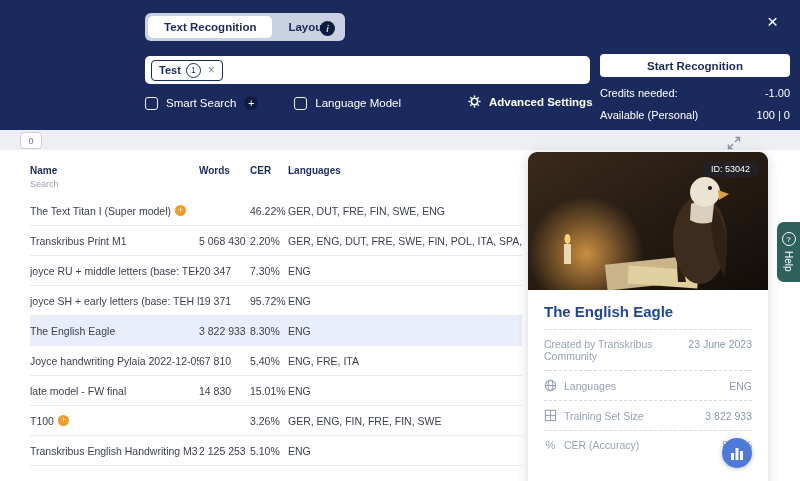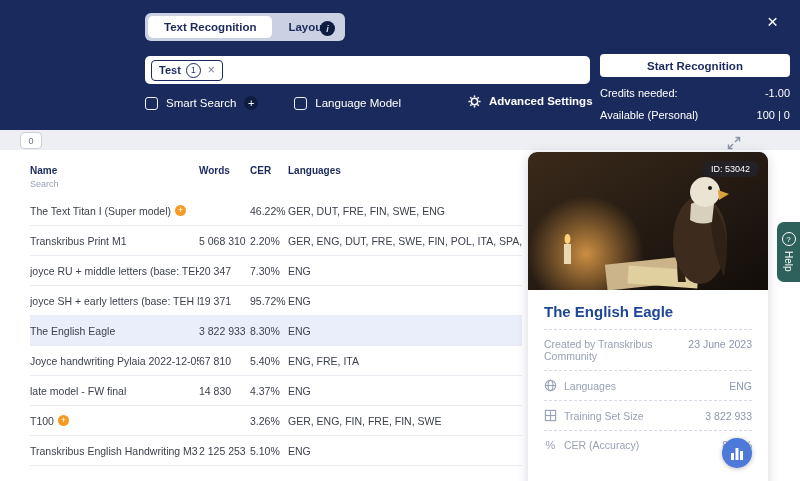--- a/index.html
+++ b/index.html
@@ -23,21 +23,21 @@
          padding:2px 7px; font-size:11px; color:#1b2a5c; font-weight:bold; }
   .tag-count { width:13px; height:13px; border:1px solid #1b2a5c; border-radius:50%; font-size:8.5px;
                display:flex; align-items:center; justify-content:center; font-weight:normal; }
   .tag-remove { color:#7a8094; font-weight:normal; font-size:12px; cursor:pointer; margin-left:2px; }
   .ghost-input { flex:1; border:none; outline:none; margin-left:6px; font-family:inherit; font-size:11px; }
   .opts-row { position:absolute; left:145px; top:96px; display:flex; align-items:center; color:#fff; font-size:11.5px; }
   label.opt { display:flex; align-items:center; gap:8px; cursor:pointer; }
   .checkbox-box { width:13px; height:13px; border:1.5px solid #eef1f7; border-radius:3px; box-sizing:border-box; }
   .plus-circle { width:14px; height:14px; background:#0e1c42; border-radius:50%; color:#fff; display:flex;
                  align-items:center; justify-content:center; font-size:11px; line-height:1; margin:0 36px 0 8px; cursor:pointer; }
-  .advanced { position:absolute; left:468px; top:95px; display:flex; align-items:flex-start; gap:8px;
+  .advanced { position:absolute; left:468px; top:95px; display:flex; align-items:center; gap:8px;
               color:#fff; font-size:11.5px; font-weight:bold; cursor:pointer; }
   .right-col { position:absolute; left:600px; top:54px; width:190px; color:#fff; font-size:11px; }
   .start-btn { width:100%; height:23px; background:#fff; color:#1b2a5c; font-weight:bold; font-size:11.5px;
                border:none; border-radius:4px; cursor:pointer; font-family:inherit; }
   .credit-row { display:flex; justify-content:space-between; margin-top:10px; }
   
   .subheader { position:absolute; left:0; top:130px; width:800px; height:20px; background:#edeff3; }
   .counter-badge { position:absolute; left:20px; top:132px; min-width:10px; height:15px; background:#fff;
                    border:1px solid #c9cfda; border-radius:4px; font-size:9px; color:#6b7385;
                    display:flex; align-items:center; justify-content:center; padding:0 5px; cursor:pointer; }
@@ -173,21 +173,21 @@
         <span class="badge-super">+</span>
       </div>
     <div class="col-words"></div>
     <div class="col-cer">46.22%</div>
     <div class="col-lang cell-lang">GER, DUT, FRE, FIN, SWE, ENG</div>
   </div>
   <div class="trow">
     <div class="col-name cell-name">
         <span>Transkribus Print M1</span>
       </div>
-    <div class="col-words">5 068 310</div>
+    <div class="col-words">5 068 430</div>
     <div class="col-cer">2.20%</div>
     <div class="col-lang cell-lang">GER, ENG, DUT, FRE, SWE, FIN, POL, ITA, SPA, CZE, SLO, SLC</div>
   </div>
   <div class="trow">
     <div class="col-name cell-name">
         <span>joyce RU + middle letters (base: TEH M3)</span>
       </div>
     <div class="col-words">20 347</div>
     <div class="col-cer">7.30%</div>
     <div class="col-lang cell-lang">ENG</div>
@@ -214,21 +214,21 @@
       </div>
     <div class="col-words">67 810</div>
     <div class="col-cer">5.40%</div>
     <div class="col-lang cell-lang">ENG, FRE, ITA</div>
   </div>
   <div class="trow">
     <div class="col-name cell-name">
         <span>late model - FW final</span>
       </div>
     <div class="col-words">14 830</div>
-    <div class="col-cer">4.37%</div>
+    <div class="col-cer">15.01%</div>
     <div class="col-lang cell-lang">ENG</div>
   </div>
   <div class="trow">
     <div class="col-name cell-name">
         <span>T100</span>
         <span class="badge-super">+</span>
       </div>
     <div class="col-words"></div>
     <div class="col-cer">3.26%</div>
     <div class="col-lang cell-lang">GER, ENG, FIN, FRE, FIN, SWE</div>

